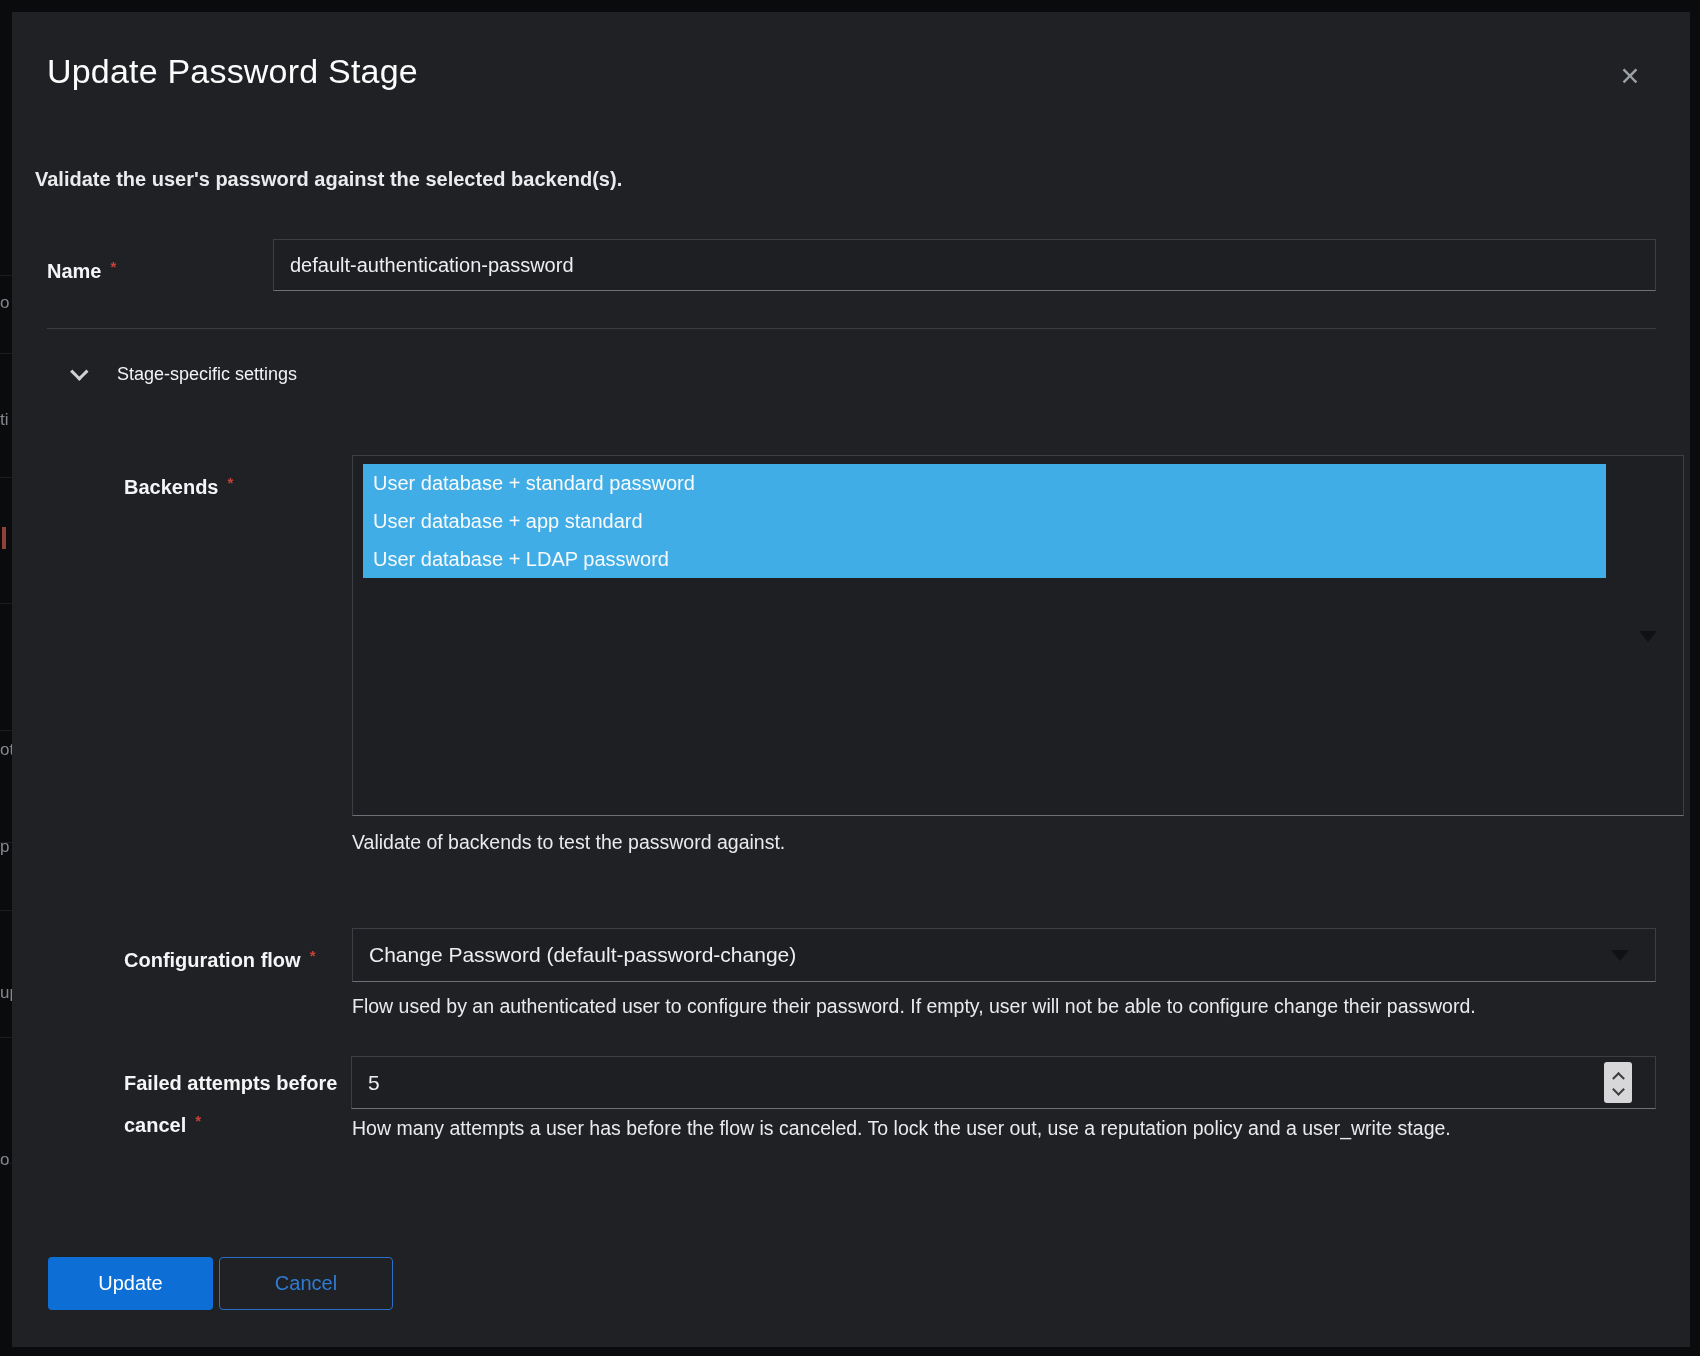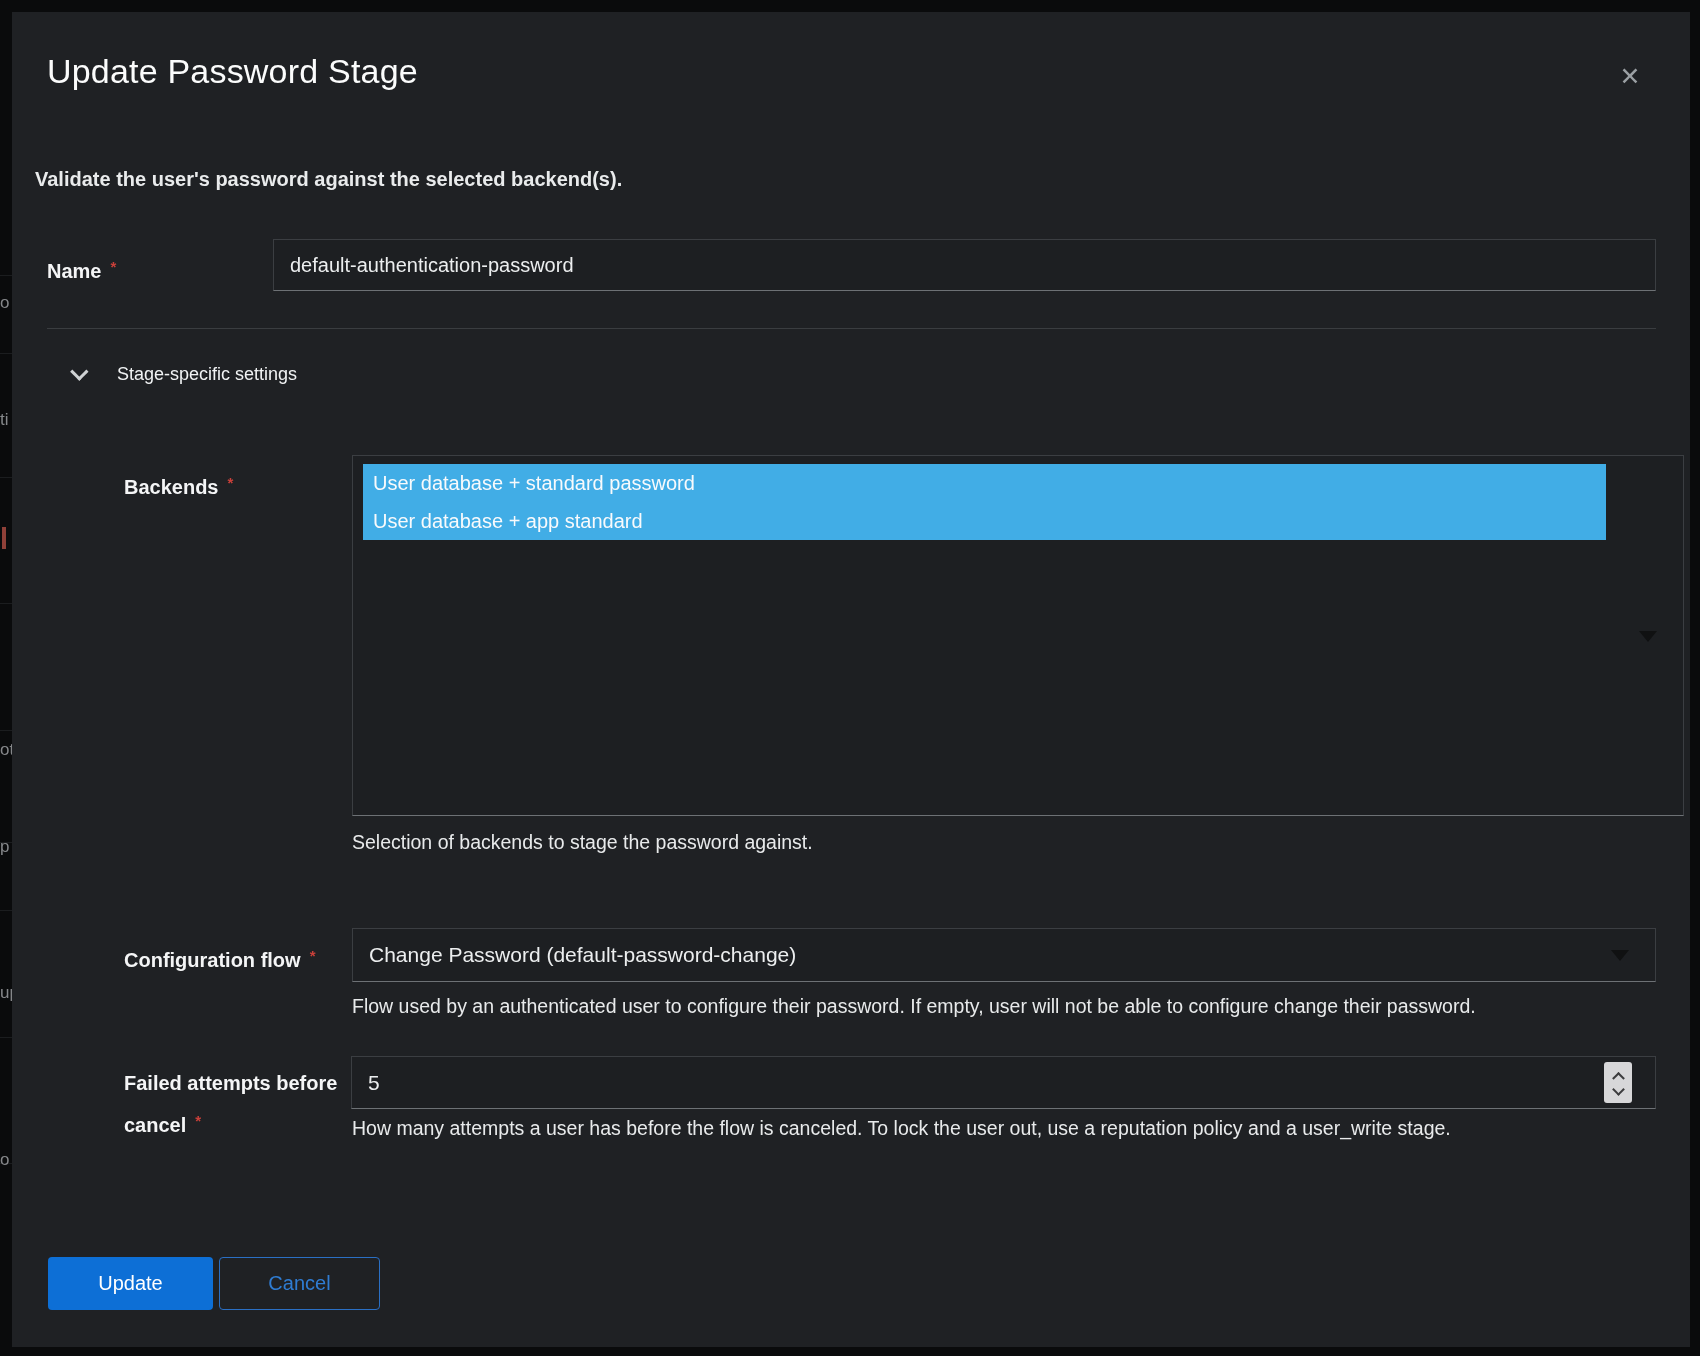--- a/index.html
+++ b/index.html
@@ -105,21 +105,21 @@
   .spin-up   { transform:rotate(-135deg) translate(-2px,-2px); }
   .spin-down { transform:rotate(45deg); }
   .fail-help { left:340px; top:1104px; }
 
   .btn {
     top:1245px; height:53px; border-radius:4px;
     display:flex; align-items:center; justify-content:center;
     font-size:20px; cursor:pointer;
   }
   .btn-update { left:36px; width:165px; background:#0d6fd6; color:#ffffff; border:none; }
-  .btn-cancel { left:207px; width:161px; background:transparent; color:#2f7cd2; border:1px solid #2a6fc4; }
+  .btn-cancel { left:207px; width:174px; background:transparent; color:#2f7cd2; border:1px solid #2a6fc4; }
 </style>
 </head>
 <body>
 
 <div class="underlay">
   <div class="strip-line" style="top:275px"></div>
   <div class="strip-line" style="top:353px"></div>
   <div class="strip-line" style="top:477px"></div>
   <div class="strip-line" style="top:603px"></div>
   <div class="strip-line" style="top:730px"></div>
@@ -154,23 +154,24 @@
     <span class="chevron-down"></span>
     <span class="section-label">Stage-specific settings</span>
   </div>
 
   <div class="abs form-label backends-label">
     <span>Backends</span><span class="req">*</span>
   </div>
   <div class="listbox control">
     <div class="option selected">User database + standard password</div>
     <div class="option selected">User database + app standard</div>
+    <div class="option selected">User database + LDAP password</div>
     <span class="select-caret"></span>
   </div>
-  <div class="abs helper help1">Selection of backends to stage the password against.</div>
+  <div class="abs helper help1">Validate of backends to test the password against.</div>
 
   <div class="abs form-label config-label">
     <span>Configuration flow</span><span class="req">*</span>
   </div>
   <div class="abs control config-select">
     <span>Change Password (default-password-change)</span>
     <span class="select-caret"></span>
   </div>
   <div class="abs helper config-help">Flow used by an authenticated user to configure their password. If empty, user will not be able to configure change their password.</div>
 

